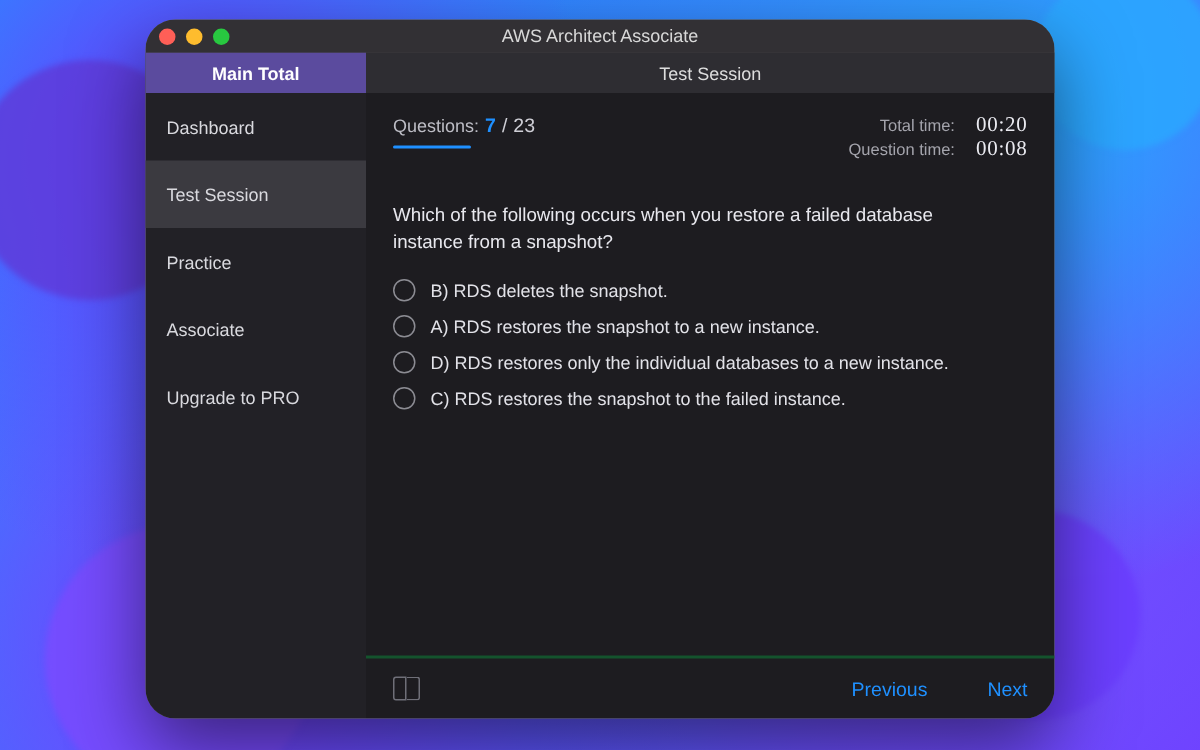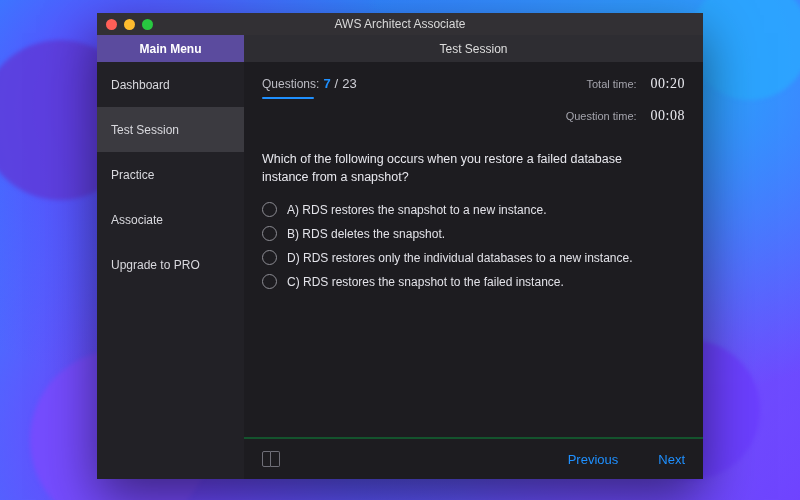--- a/index.html
+++ b/index.html
@@ -15,21 +15,21 @@
   }
   
   .blob { position: absolute; border-radius: 50%; filter: blur(2px); }
   .b1 { left: -20px; top: 40px; width: 160px; height: 160px; background: #5f39d8cc; }
   .b2 { right: -10px; top: -20px; width: 120px; height: 120px; background: #2aa7ffcc; }
   .b3 { left: 30px; bottom: -30px; width: 180px; height: 180px; background: #7b4bffcc; }
   .b4 { right: 40px; bottom: 20px; width: 140px; height: 140px; background: #6a3cffcc; }
 
   .window {
     position: absolute; left: 97px; top: 13px; width: 606px; height: 466px;
-    background: #737373; border-radius: 0; overflow: hidden;
+    background: #737373; border-radius: 20px; overflow: hidden;
     box-shadow: 0 20px 50px rgba(0,0,0,.5);
     display: flex; flex-direction: column;
   }
   .titlebar {
     height: 22px; background: #323034; display: flex; align-items: center;
     position: relative;
   }
   .tl-dots { display: flex; gap: 7px; margin-left: 9px; }
   .dot { width: 11px; height: 11px; border-radius: 50%; }
   .dot.r { background: #ff5f57; } .dot.y { background: #febc2e; } .dot.g { background: #28c840; }
@@ -60,21 +60,21 @@
   .stats {
     display: flex; justify-content: space-between; align-items: flex-start;
     font-size: 12px; color: #bdbdc5;
   }
   .stats-left { display: flex; flex-direction: column; gap: 4px; }
   .qline { display: flex; align-items: baseline; gap: 4px; }
   .qlabel { color: #bdbdc5; }
   .qcur { color: #1f90ff; font-weight: 600; font-size: 13px; }
   .qsep, .qtot { color: #cfcfd6; font-size: 13px; }
   .ubar { width: 52px; height: 2px; background: #1f90ff; border-radius: 2px; margin-top: 2px; }
-  .stats-right { display: flex; flex-direction: column; gap: 16px; align-items: flex-end; }
+  .stats-right { display: flex; flex-direction: column; gap: 0; align-items: flex-end; }
   .trow { display: flex; gap: 14px; align-items: baseline; }
   .tlabel { color: #a4a4ac; font-size: 11px; }
   .tval { color: #eaeaf0; font-size: 14px; letter-spacing: .5px; font-family: Liberation Serif, serif; }
 
   .question-block { margin-top: 26px; }
   .qtext { color: #e8e8ee; font-size: 12.5px; line-height: 1.45; max-width: 400px; }
   .answers { margin-top: 16px; display: flex; flex-direction: column; gap: 9px; }
   .answer {
     display: flex; align-items: center; gap: 10px; font-size: 12px; color: #e2e2e8;
     cursor: pointer;
@@ -107,21 +107,21 @@
     <div class="tl-dots">
       <div class="dot r"></div>
       <div class="dot y"></div>
       <div class="dot g"></div>
     </div>
     <div class="title">AWS Architect Associate</div>
   </div>
 
   <div class="columns">
     <aside class="sidebar">
-      <div class="sidebar-header">Main Menu</div>
+      <div class="sidebar-header">Main Total</div>
       <nav class="nav">
         <div class="nav-item">
             <span>Dashboard</span>
           </div>
         <div class="nav-item active">
             <span>Test Session</span>
           </div>
         <div class="nav-item">
             <span>Practice</span>
           </div>
@@ -158,25 +158,25 @@
               <span class="tval">00:08</span>
             </div>
           </div>
         </div>
 
         <div class="question-block">
           <div class="qtext">Which of the following occurs when you restore a failed database instance from a snapshot?</div>
           <div class="answers">
             <div class="answer">
               <span class="radio"></span>
+              <span>B) RDS deletes the snapshot.</span>
+            </div>
+            <div class="answer">
+              <span class="radio"></span>
               <span>A) RDS restores the snapshot to a new instance.</span>
-            </div>
-            <div class="answer">
-              <span class="radio"></span>
-              <span>B) RDS deletes the snapshot.</span>
             </div>
             <div class="answer">
               <span class="radio"></span>
               <span>D) RDS restores only the individual databases to a new instance.</span>
             </div>
             <div class="answer">
               <span class="radio"></span>
               <span>C) RDS restores the snapshot to the failed instance.</span>
             </div>
           </div>

